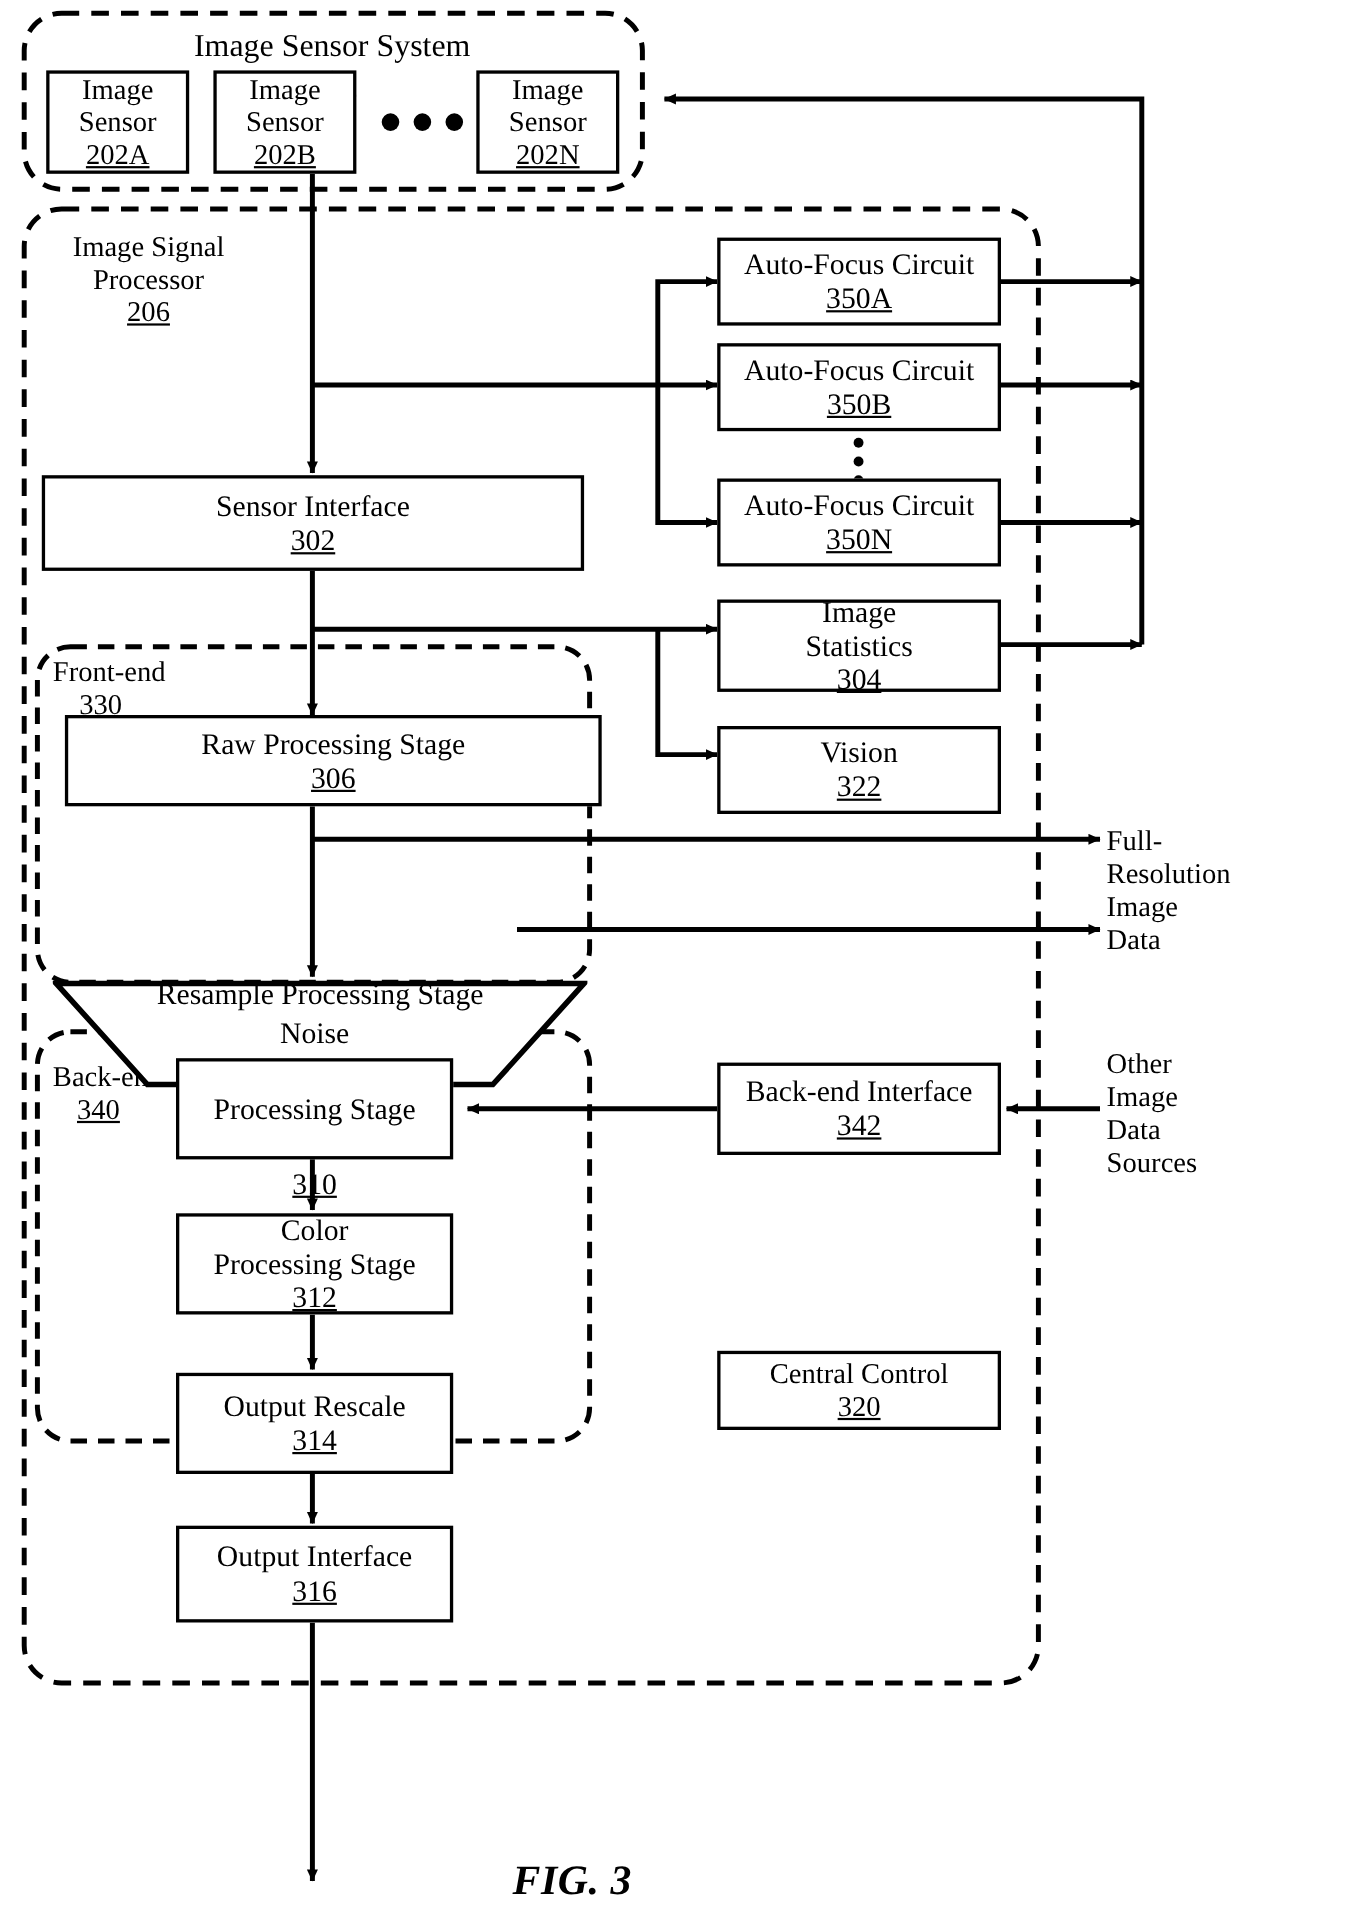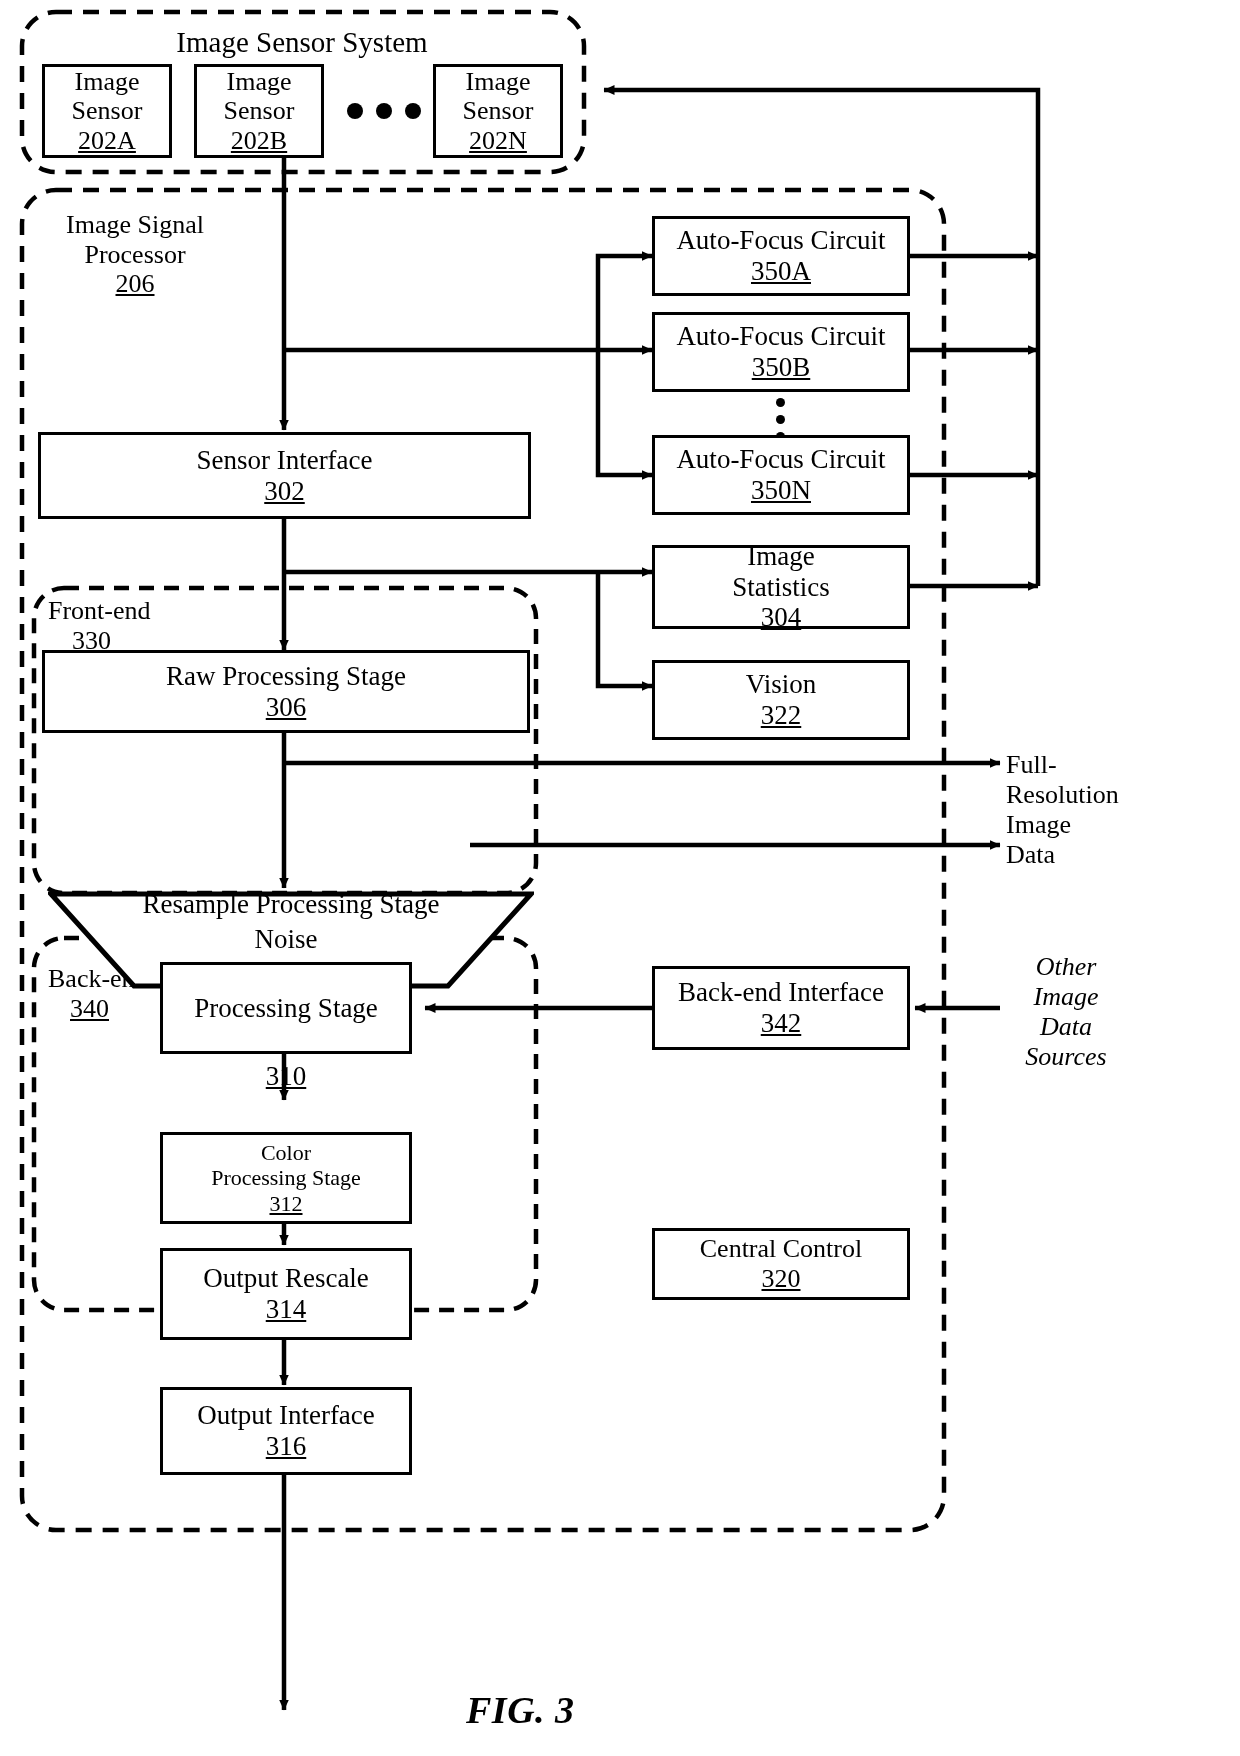--- a/index.html
+++ b/index.html
@@ -168,40 +168,40 @@
     <span class="t">Image</span>
     <span class="t">Statistics</span>
     <span class="t ref">304</span>
   </div>
 
   <div class="node" style="left:652px;top:660px;width:258px;height:80px;font-size:27px;">
     <span class="t">Vision</span>
     <span class="t ref">322</span>
   </div>
 
-  <div class="node" style="left:42px;top:650px;width:488px;height:83px;font-size:27px;text-align:center;">
+  <div class="node" style="left:59px;top:650px;width:488px;height:83px;font-size:27px;text-align:center;">
     <span class="t">Raw Processing Stage</span>
     <span class="t ref">306</span>
   </div>
 
   <div class="trap" style="left:48px;top:890px;width:486px;height:100px;font-size:27px;">
     <svg viewBox="0 0 486 100" preserveAspectRatio="none" style="position:absolute;left:0;top:0;width:486px;height:100px;">
       <polygon points="3,4 483,4 400,96 86,96" fill="#fff" stroke="#000" stroke-width="5" vector-effect="non-scaling-stroke"></polygon>
     </svg>
     <span class="t" style="position:relative;">Resample Processing Stage</span>
     <span class="t ref" style="position:relative;margin-top:40px;">308</span>
   </div>
 
   <div class="node" style="left:160px;top:962px;width:252px;height:92px;font-size:27px;gap:38px;">
     <span class="t">Noise</span>
     <span class="t">Processing Stage</span>
     <span class="t ref">310</span>
   </div>
 
-  <div class="node" style="left:160px;top:1132px;width:252px;height:92px;font-size:22px;">
+  <div class="node" style="left:160px;top:1103px;width:252px;height:92px;font-size:27px;">
     <span class="t">Color</span>
     <span class="t">Processing Stage</span>
     <span class="t ref">312</span>
   </div>
 
   <div class="node" style="left:160px;top:1248px;width:252px;height:92px;font-size:27px;">
     <span class="t">Output Rescale</span>
     <span class="t ref">314</span>
   </div>
 
@@ -220,21 +220,21 @@
     <span class="t ref">320</span>
   </div>
 
   <div class="sidetext" style="left:1006px;top:750px;width:120px;font-size:26px;text-align:left;">
     <div>Full-</div>
     <div>Resolution</div>
     <div>Image</div>
     <div>Data</div>
   </div>
 
-  <div class="sidetext" style="left:1006px;top:952px;width:120px;font-size:26px;text-align:center;font-style:italic;">
+  <div class="sidetext" style="left:1006px;top:952px;width:120px;font-size:26px;text-align:left;">
     <div>Other</div>
     <div>Image</div>
     <div>Data</div>
     <div>Sources</div>
   </div>
 
   <div class="figcap" style="left:466px;top:1688px;font-size:38px;">FIG. 3</div>
 
 </div>
 

